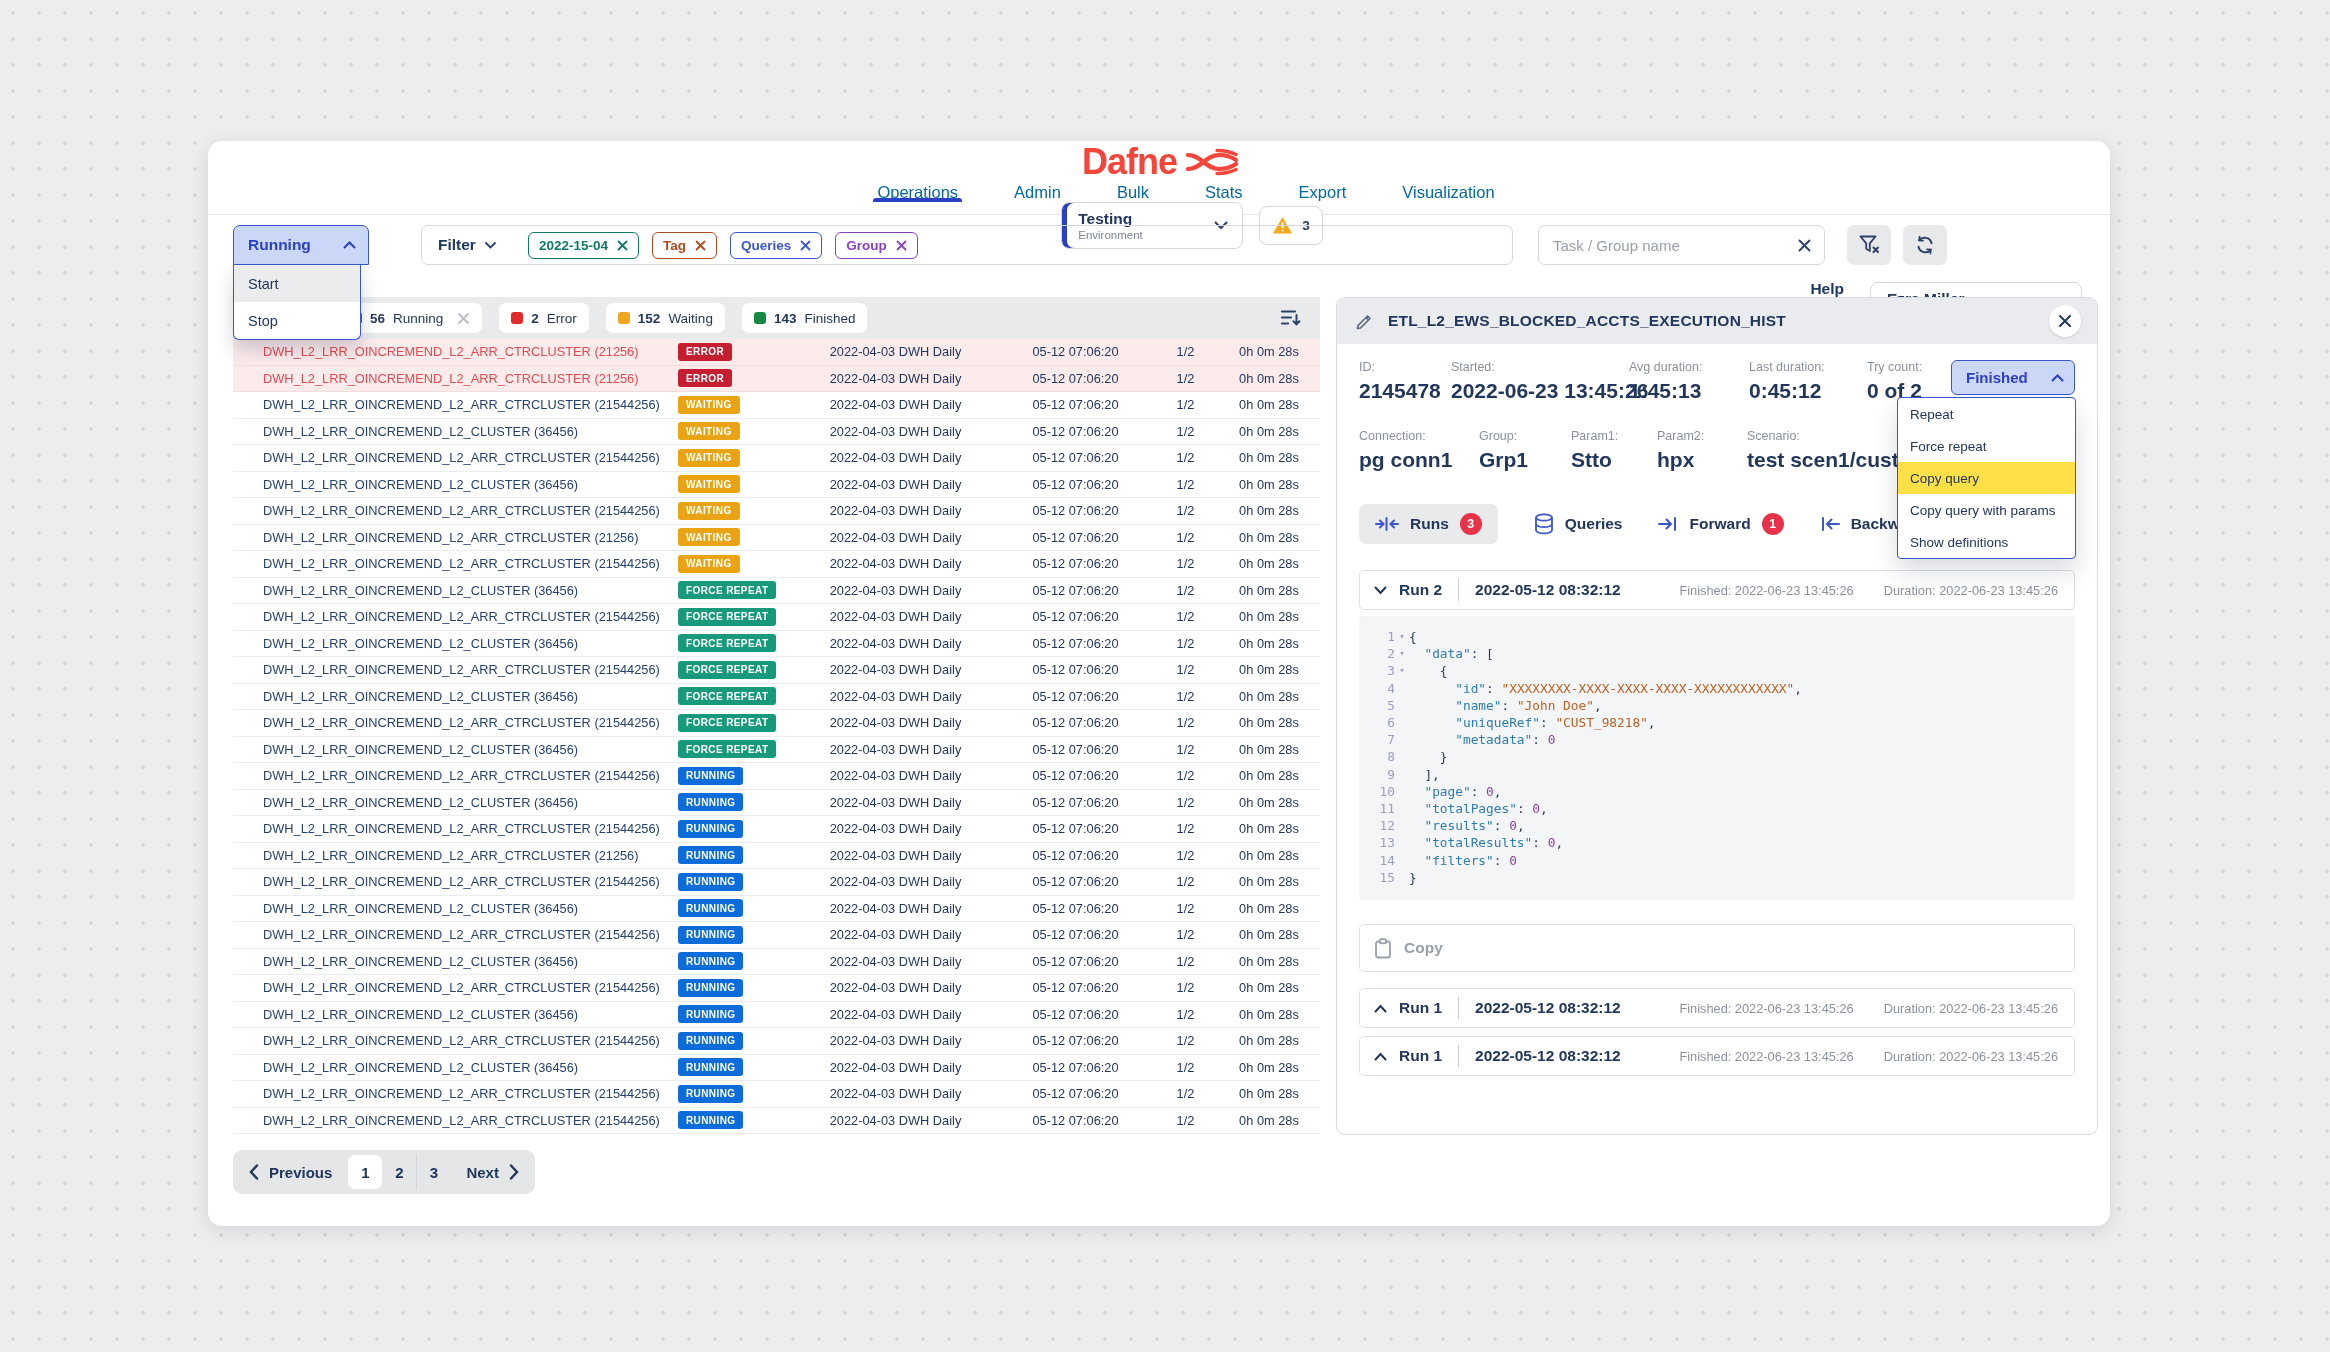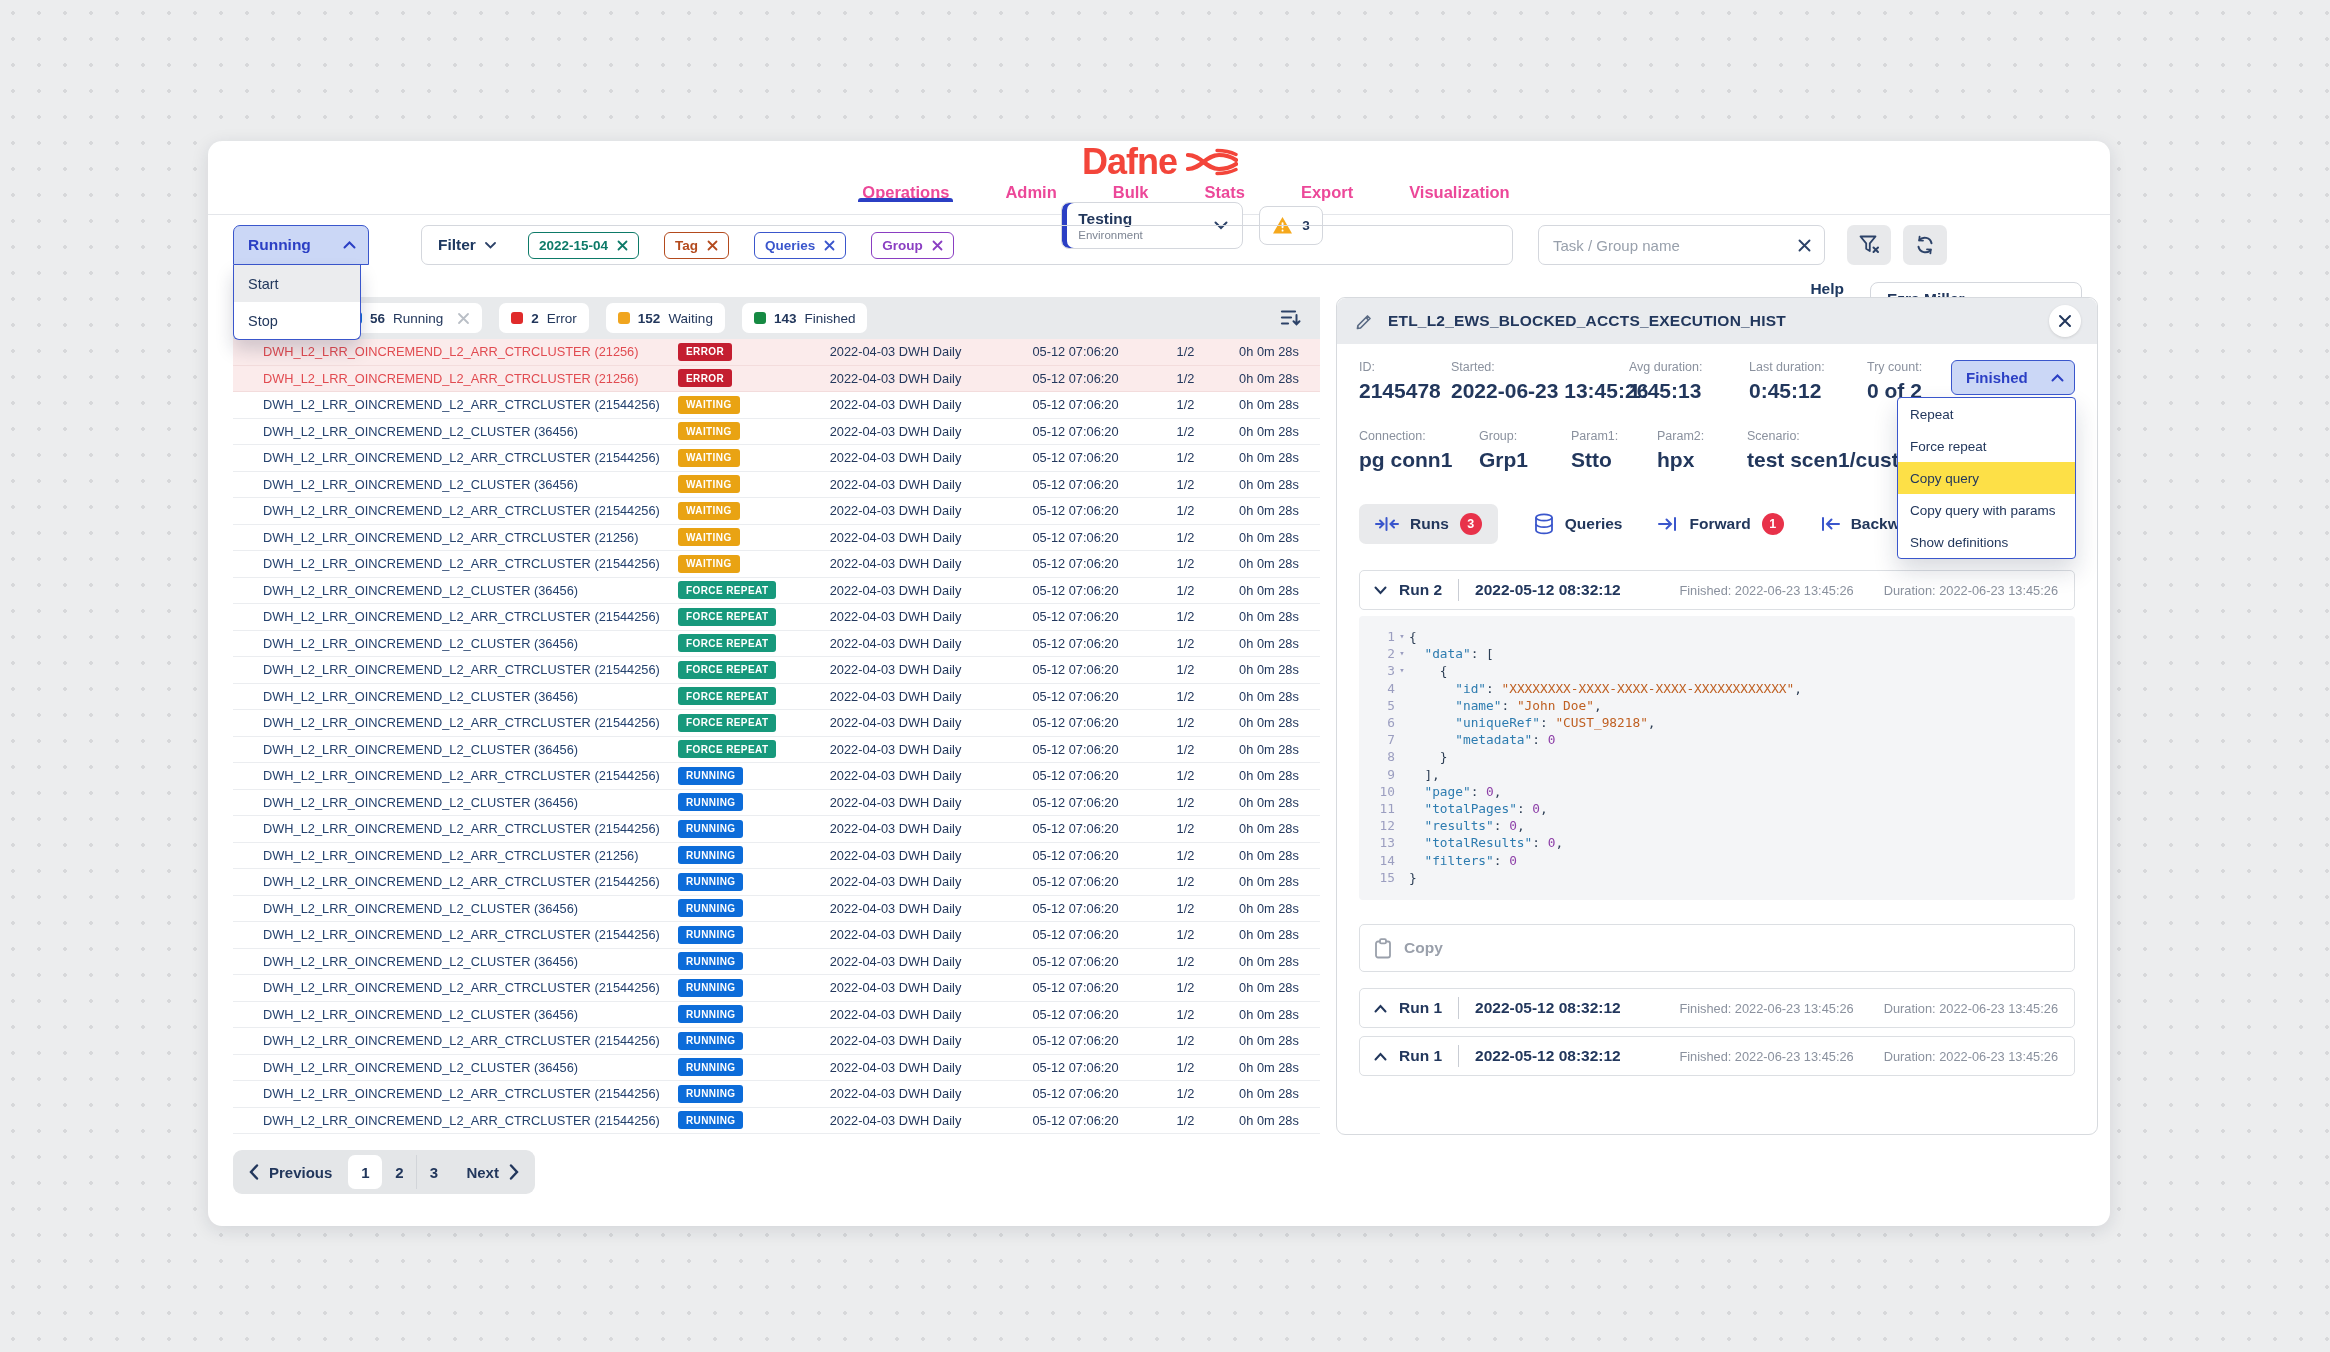--- a/index.html
+++ b/index.html
@@ -16,21 +16,21 @@
   svg { display:block; }
   .app {
     position:absolute; left:208px; top:141px; width:1902px; height:1085px;
     background:#fff; border-radius:14px; box-shadow:0 4px 18px rgba(21,33,60,.12);
   }
   
   .hdr { height:74px; display:flex; align-items:center; padding:0 28px 0 30px; border-bottom:1px solid #e4e6ea;flex-direction:column; }
   .logo { display:flex; align-items:center; gap:9px; cursor:pointer; }
   .logo-text { font-size:36px; font-weight:800; color:#f3453a; letter-spacing:-1px; }
   .nav { display:flex; margin-left:52px; height:74px; }
-  .nav-item { position:relative; display:flex; align-items:center; padding:0 28px; font-size:16.5px; font-weight:700; color:#ec4899; cursor:pointer; }
+  .nav-item { position:relative; display:flex; align-items:center; padding:0 28px; font-size:16.5px; font-weight:400; color:#0369a1; cursor:pointer; }
   .nav-item.active:after { content:""; position:absolute; left:24px; right:24px; bottom:0; height:4px; border-radius:3px 3px 0 0; background:#2b3fc4; }
   .env-wrap { display:flex; align-items:center; margin-left:64px; gap:16px; }
   .env-select { display:flex; align-items:center; background:#fff; border:1px solid #d4d7dd; border-radius:8px; padding:7px 14px 7px 16px; box-shadow:inset 5px 0 0 #2b3fc4; min-width:182px; cursor:pointer; }
   .env-texts .t1 { font-size:15.5px; font-weight:700; color:#22375c; }
   .env-texts .t2 { font-size:11.5px; color:#7d8593; margin-top:1px; }
   .env-select .chev { margin-left:auto; }
   .warn-chip { display:flex; align-items:center; gap:9px; border:1px solid #d4d7dd; border-radius:8px; padding:9px 12px; cursor:pointer; background:#fff; }
   .warn-chip .cnt { font-size:13.5px; font-weight:700; color:#22375c; }
   .hdr-right { margin-left:auto; display:flex; align-items:center; gap:26px;text-align:right; }
   .help { font-size:15.5px; font-weight:600; color:#1d3860; cursor:pointer; }
@@ -42,21 +42,21 @@
   .toolbar { position:relative; display:flex; align-items:flex-start; padding:10px 28px 12px 25px; }
   .run-select { position:relative; width:136px; flex:0 0 136px; margin-right:52px; z-index:50; }
   .run-trigger { height:40px; background:#cbd7f6; border:1.5px solid #3a56cc; border-radius:7px 7px 0 0; display:flex; align-items:center; padding:0 12px 0 14px; cursor:pointer; }
   .run-trigger .lbl { font-size:15.5px; font-weight:700; color:#2b3fc4; }
   .run-trigger .chev { margin-left:auto; }
   .run-menu { position:absolute; top:40px; left:0; right:8px; background:#fff; border:1.5px solid #3a56cc; border-top:none; border-radius:0 0 6px 6px; box-shadow:0 10px 18px rgba(20,30,60,.18); overflow:hidden; }
   .run-menu .opt { height:37px; display:flex; align-items:center; padding:0 14px; font-size:14.5px; color:#22375c; cursor:pointer; }
   .run-menu .opt.hl { background:#ebecee; }
   .filter-box { flex:0 0 1092px; height:40px; border:1px solid #d4d7dd; border-radius:7px; display:flex; align-items:center; padding:0 16px; margin-right:25px; }
   .filter-lab { display:flex; align-items:center; gap:9px; font-size:15.5px; font-weight:600; color:#1d3860; cursor:pointer; }
-  .fchips { display:flex; align-items:center; gap:25px; margin-left:32px; }
+  .fchips { display:flex; align-items:center; gap:13px; margin-left:32px; }
   .fchip { display:flex; align-items:center; gap:9px; border:1.5px solid; border-radius:6px; padding:5px 10px; font-size:13.5px; font-weight:600; cursor:pointer; background:#fff; }
   .fchip.teal   { color:#0d7a68; border-color:#0d7a68; }
   .fchip.orange { color:#b34a1d; border-color:#b34a1d; }
   .fchip.blue   { color:#3a56cc; border-color:#3a56cc; }
   .fchip.purple { color:#8a3ec2; border-color:#8a3ec2; }
   .search-box { flex:0 0 287px; height:40px; border:1px solid #d4d7dd; border-radius:7px; display:flex; align-items:center; padding:0 12px 0 14px; margin-right:22px; }
   .search-box input { border:none; outline:none; flex:1; font-size:15px; font-family:"Liberation Sans",sans-serif; color:#22375c; background:transparent; }
   .search-box input::placeholder { color:#98a0ac; }
   .icon-btn { flex:0 0 44px; height:40px; background:#e8e9eb; border-radius:7px; display:flex; align-items:center; justify-content:center; cursor:pointer; }
   .icon-btn + .icon-btn { margin-left:12px; }

